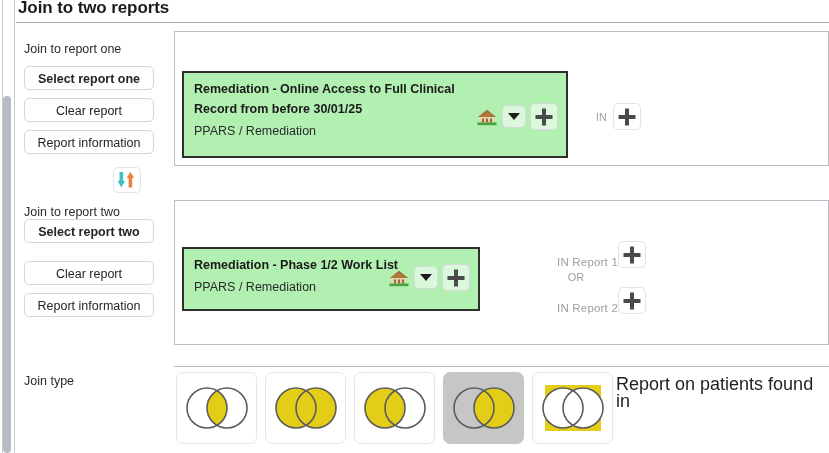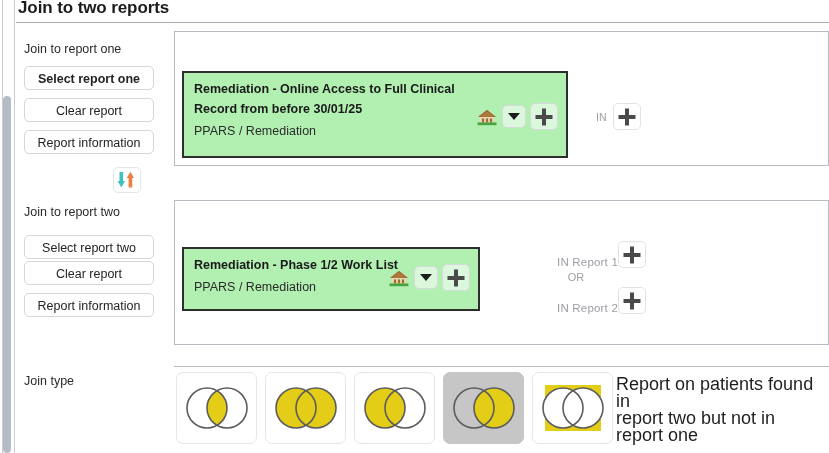--- a/index.html
+++ b/index.html
@@ -112,21 +112,21 @@
     width: 28px; height: 26px;
     border: 1px solid #e2e5e9;
     border-radius: 5px;
     background: #ffffff;
     box-sizing: border-box;
     cursor: pointer;
   }
   #swap-btn svg { display: block; margin: 3px auto 0; }
 
   #label-two   { top: 205px; }
-  #btn-select-two { top: 235px; }
+  #btn-select-two { top: 219px; font-weight: bold; }
   #btn-clear-two  { top: 261px; }
   #btn-info-two   { top: 293px; }
 
   #label-join  { top: 374px; }
 
   
   .report-card {
     position: absolute;
     background: #b2f0b2;
     border: 2px solid #2e2e2e;
@@ -464,14 +464,13 @@
         <circle cx="45" cy="25" r="20" fill="#ffffff"></circle>
         <circle cx="25" cy="25" r="20" fill="none" stroke="#5c5c5c" stroke-width="1.6"></circle>
         <circle cx="45" cy="25" r="20" fill="none" stroke="#5c5c5c" stroke-width="1.6"></circle>
       </svg>
     </span>
   </button>
 </div>
 
 <div id="join-desc">
   <div>Report on patients found in</div>
-  <div>report two but not in report one</div>
 </div>
 
 </body></html>

